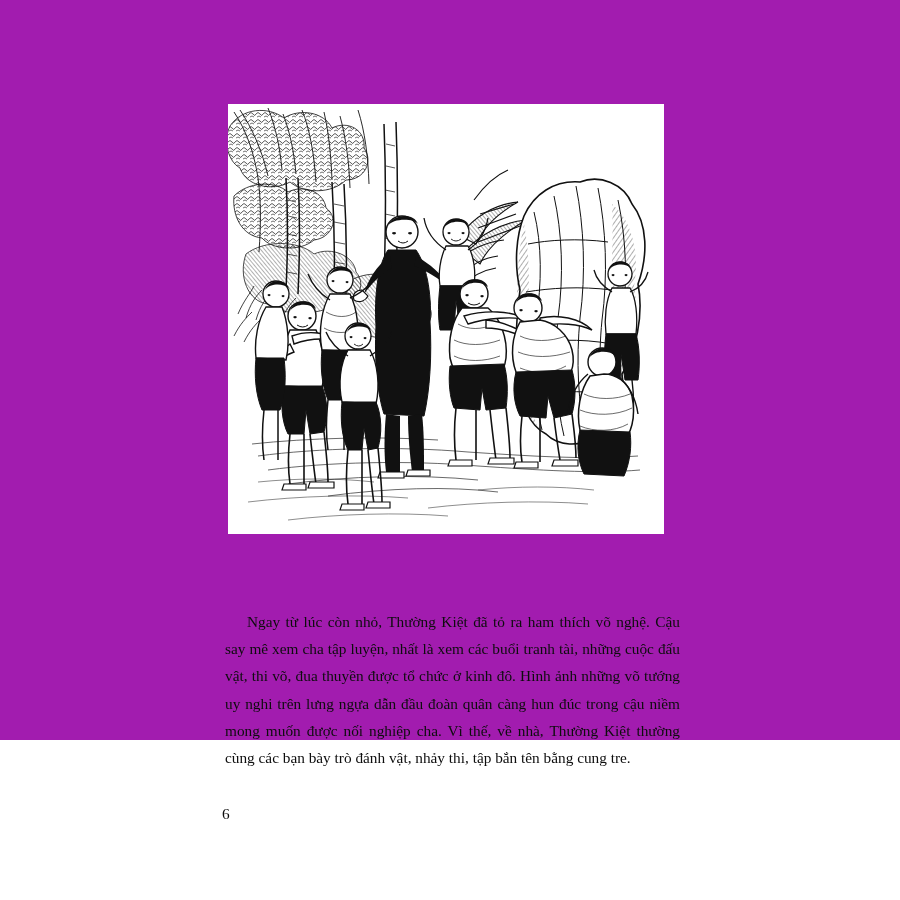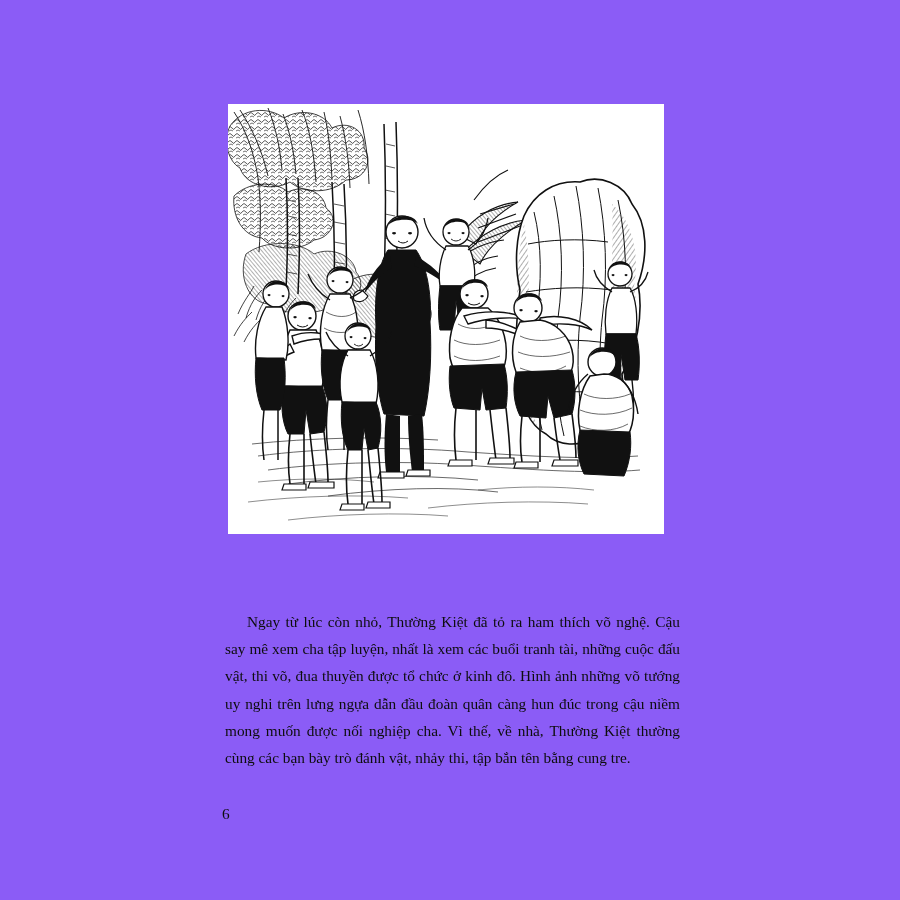--- a/index.html
+++ b/index.html
@@ -10,22 +10,22 @@
   body {
     width: 900px;
     height: 900px;
     overflow: hidden;
     font-family: "Liberation Serif", serif;
     color: #111111;
   }
   .page {
     position: relative;
     width: 900px;
-    height: 900px;
-    background: #8b5cf6;
+    height: 740px;
+    background: #a21caf;
   }
 
   
   .illustration {
     position: absolute;
     left: 228px;
     top: 104px;
     width: 436px;
     height: 430px;
     background: #ffffff;

